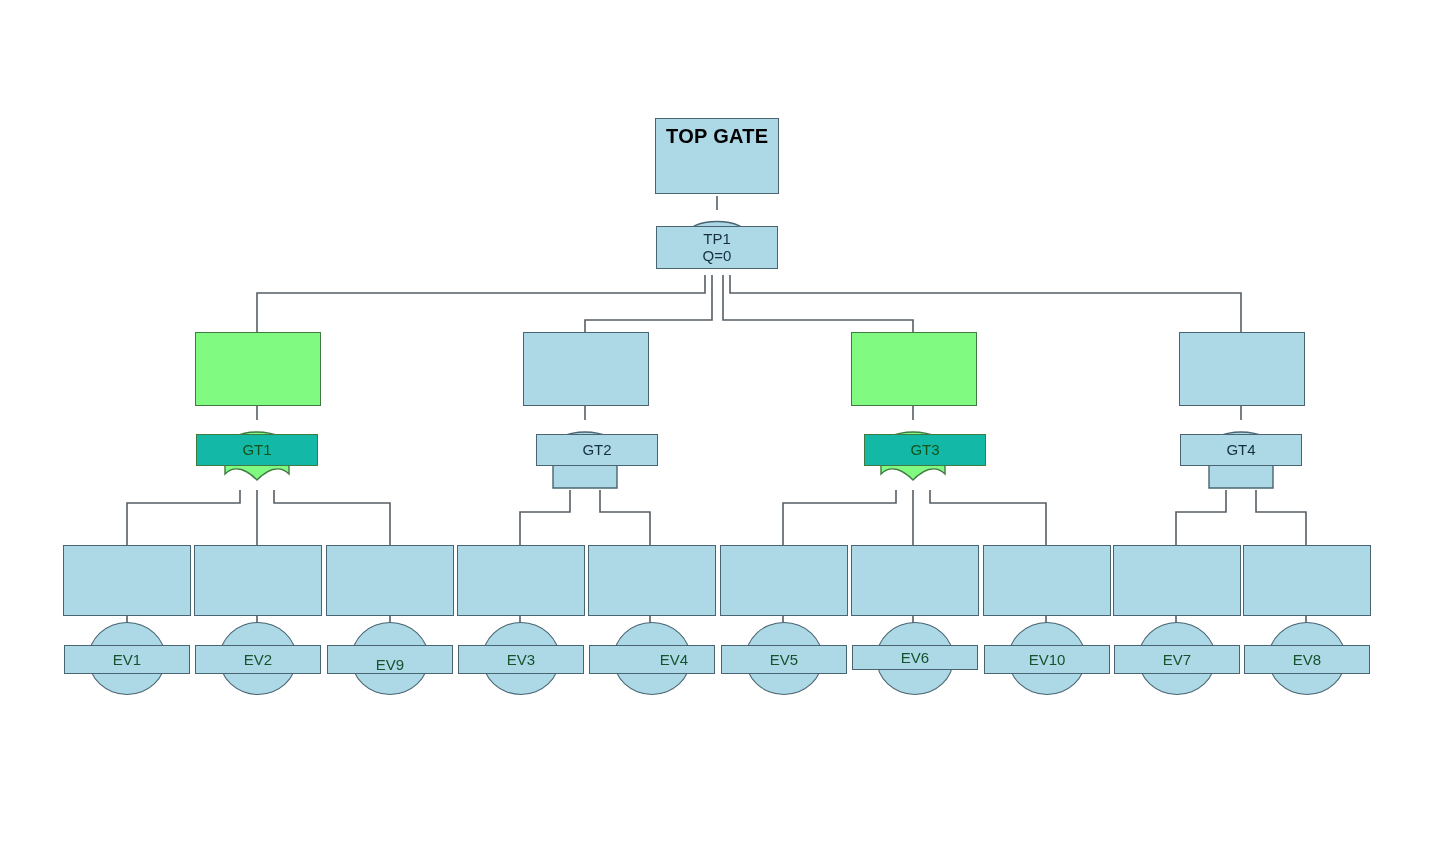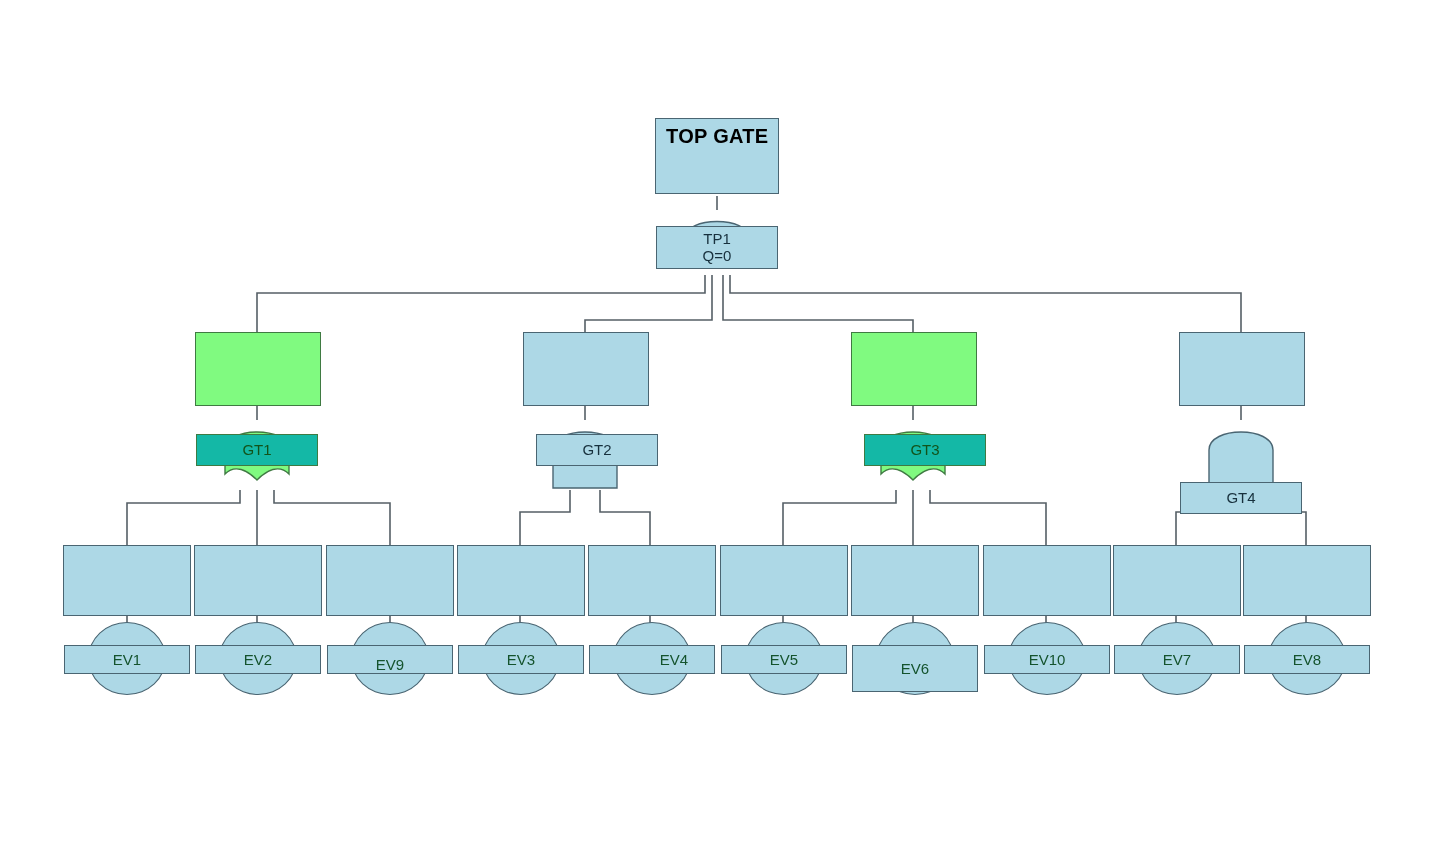--- a/index.html
+++ b/index.html
@@ -193,21 +193,21 @@
   </div>
 
   <div class="desc-box" style="left:1179px; top:332px; width:126px; height:74px;">
     <span class="desc-text"></span>
   </div>
   <div class="gate" style="left:1203px; top:418px; width:76px; height:72px;">
     <svg width="76" height="72" viewBox="0 0 76 72" xmlns="http://www.w3.org/2000/svg">
       <path d="M6,32 C6,8 70,8 70,32 L70,70 L6,70 Z" fill="#ADD8E6" stroke="#4a6572" stroke-width="1.4"></path>
     </svg>
   </div>
-  <div class="gate-label" style="left:1180px; top:434px; width:122px; height:32px;margin-top:48px;">
+  <div class="gate-label" style="left:1180px; top:434px; width:122px; height:32px;">
     <span>GT4</span>
   </div>
 
   <div class="desc-box" style="left:63px; top:545px; width:128px; height:71px;"></div>
   <div class="event-circle" style="left:88px; top:622px; width:78px; height:73px;"></div>
   <div class="event-label" style="left:64px; top:645px; width:126px; height:29px;">
     <span>EV1</span>
   </div>
 
   <div class="desc-box" style="left:194px; top:545px; width:128px; height:71px;"></div>
@@ -235,21 +235,21 @@
   </div>
 
   <div class="desc-box" style="left:720px; top:545px; width:128px; height:71px;"></div>
   <div class="event-circle" style="left:745px; top:622px; width:78px; height:73px;"></div>
   <div class="event-label" style="left:721px; top:645px; width:126px; height:29px;">
     <span>EV5</span>
   </div>
 
   <div class="desc-box" style="left:851px; top:545px; width:128px; height:71px;"></div>
   <div class="event-circle" style="left:876px; top:622px; width:78px; height:73px;"></div>
-  <div class="event-label" style="left:852px; top:645px; width:126px; height:47px;">
+  <div class="event-label" style="left:852px; top:645px; width:126px; height:25px;">
     <span>EV6</span>
   </div>
 
   <div class="desc-box" style="left:983px; top:545px; width:128px; height:71px;"></div>
   <div class="event-circle" style="left:1008px; top:622px; width:78px; height:73px;"></div>
   <div class="event-label" style="left:984px; top:645px; width:126px; height:29px;">
     <span>EV10</span>
   </div>
 
   <div class="desc-box" style="left:1113px; top:545px; width:128px; height:71px;"></div>

